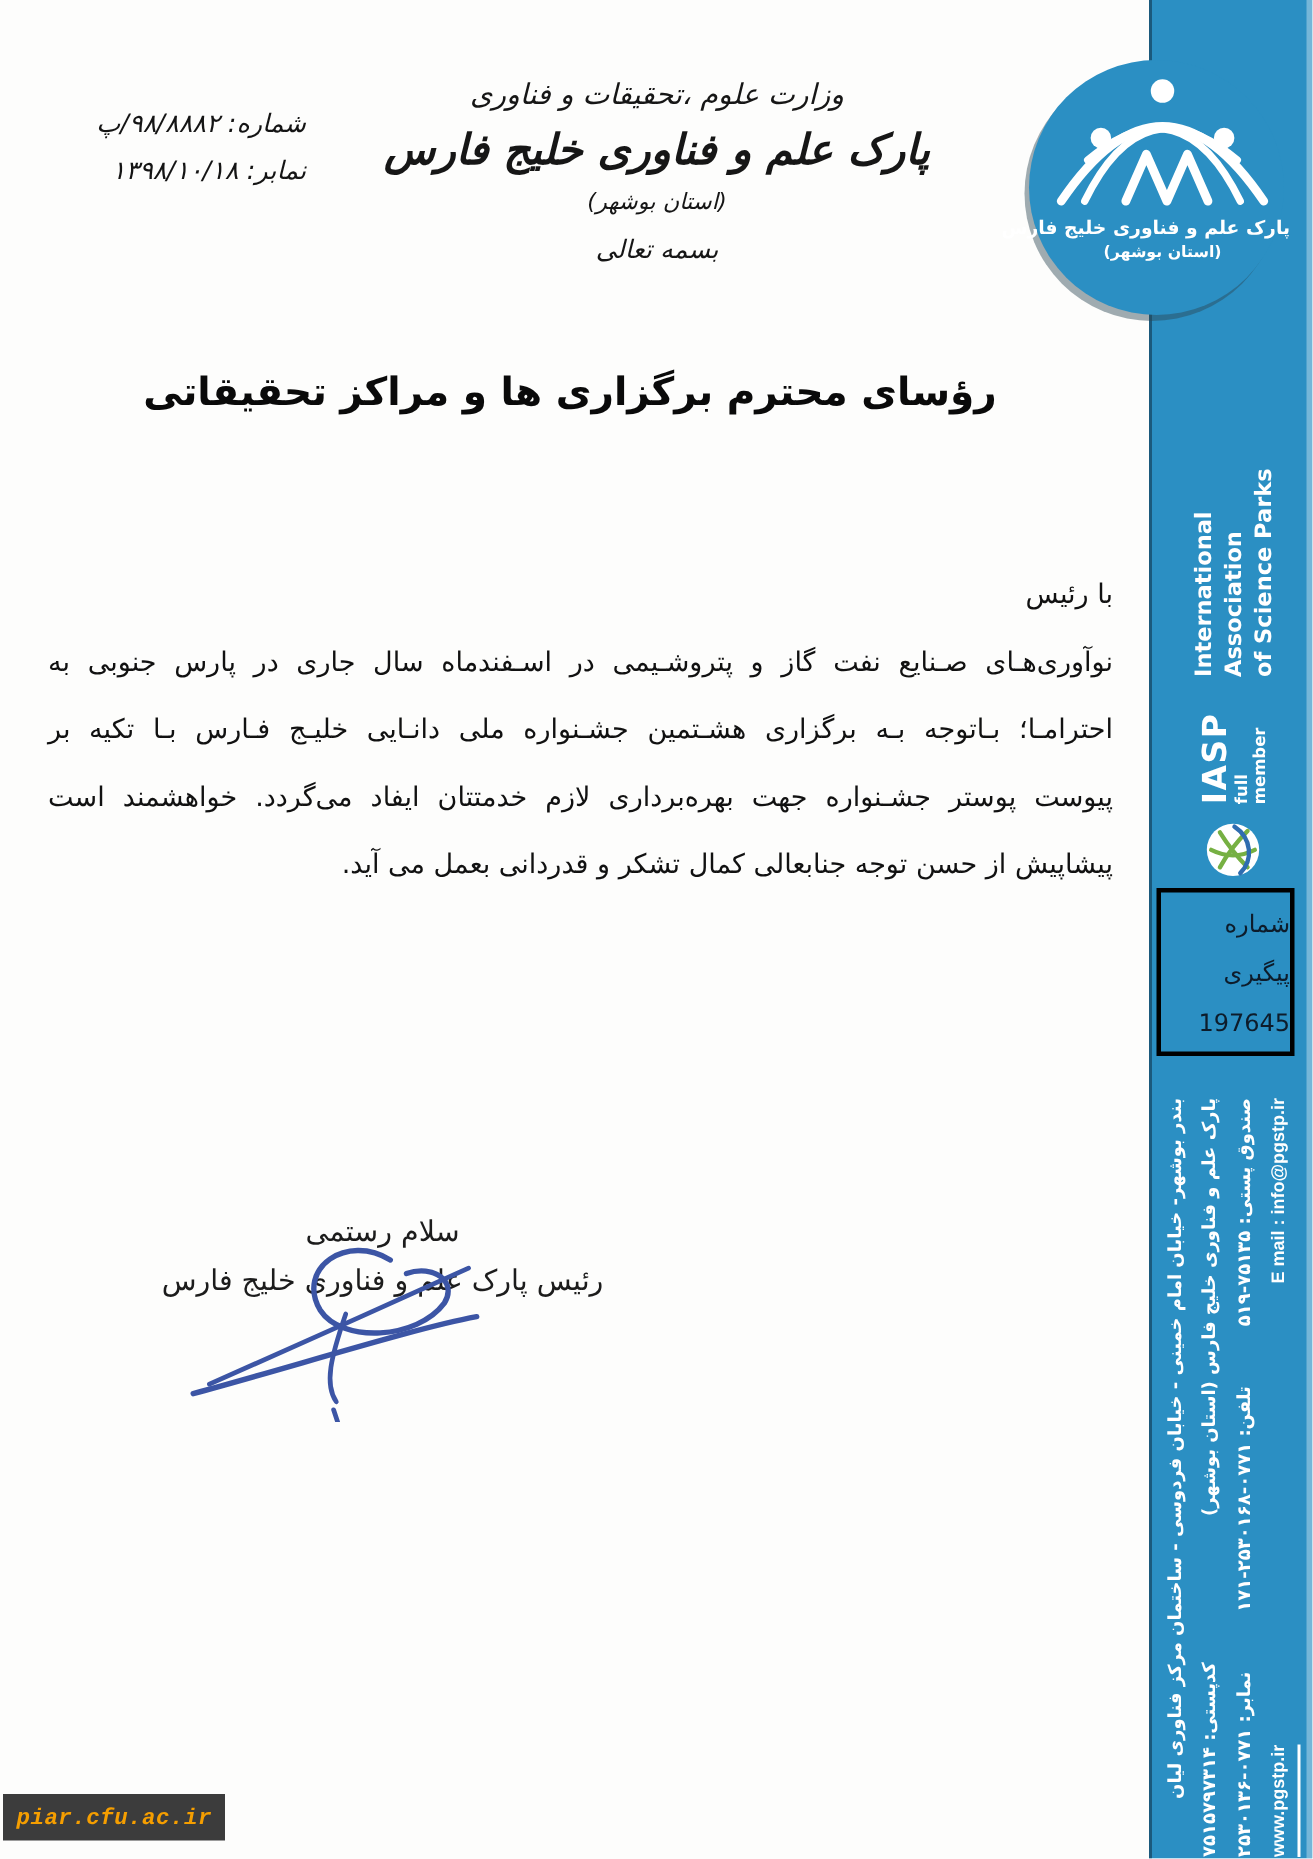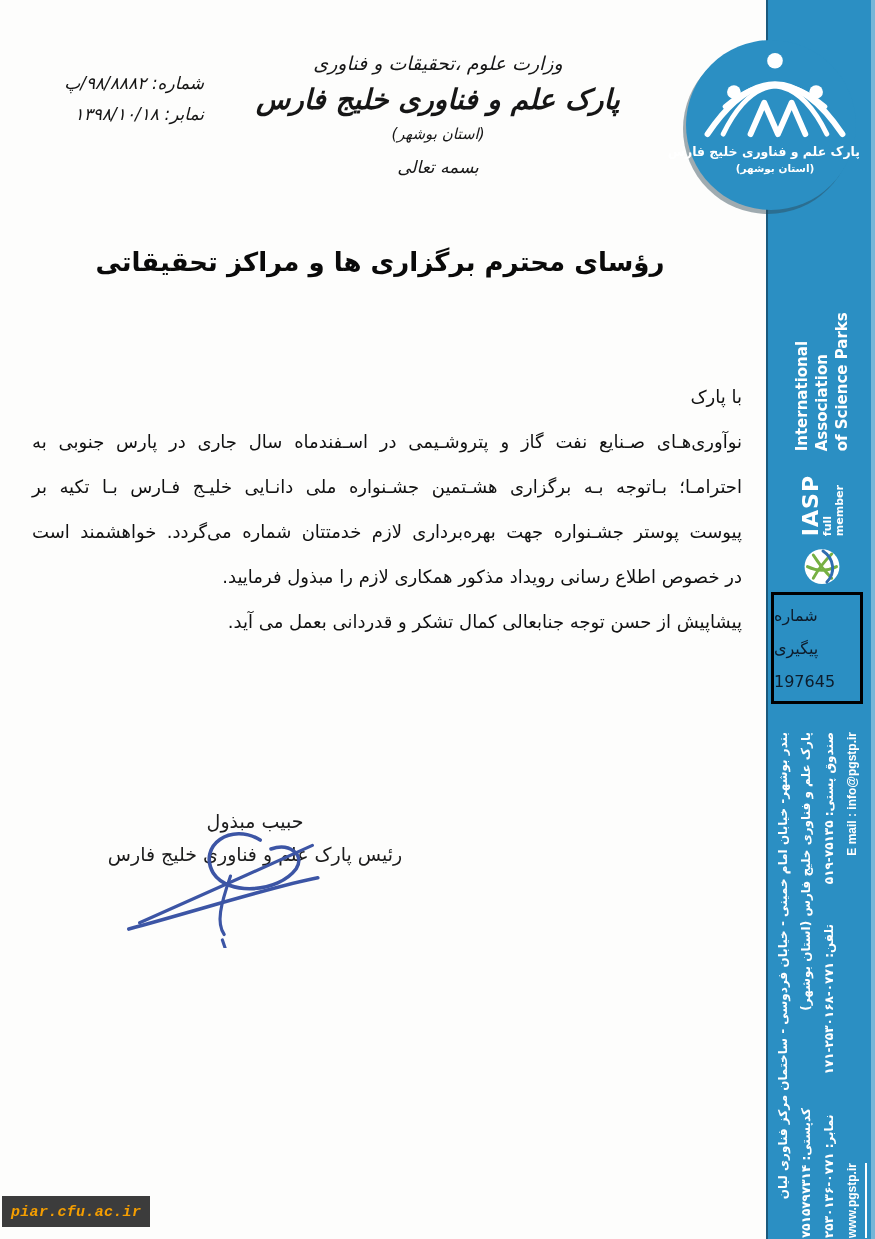--- a/index.html
+++ b/index.html
@@ -43,21 +43,21 @@
   .park-logo{position:absolute;left:-78px;top:48px;width:170px;text-align:center;color:#fff;}
   .park-logo .t1{font-size:12.5px;font-weight:bold;margin-top:2px;white-space:nowrap;direction:rtl;}
   .park-logo .t2{font-size:10.5px;font-weight:bold;margin-top:3px;direction:rtl;}
   .iasp{position:absolute;left:-116px;top:373px;width:340px;height:84px;transform:rotate(-90deg);
         display:flex;align-items:center;justify-content:center;gap:12px;color:#fff;}
   .iasp .stack{display:flex;flex-direction:column;align-items:flex-start;line-height:1.05;}
   .iasp .big{font-size:22px;font-weight:bold;letter-spacing:1px;}
   .iasp .small{font-size:11px;font-weight:bold;}
   .iasp .assoc{font-size:15px;font-weight:bold;line-height:1.35;}
   .tracking-box{position:absolute;left:3px;top:592px;width:86px;height:106px;border:3px solid #000;
-                display:flex;flex-direction:column;align-items:flex-end;justify-content:center;
+                display:flex;flex-direction:column;align-items:flex-start;justify-content:center;
                 color:#0d1c2b;font-size:16px;font-weight:500;line-height:33px;direction:rtl;text-align:center;}
   .contact{position:absolute;left:-203px;top:939px;width:506px;height:92px;transform:rotate(-90deg);
            color:#fff;font-size:12px;font-weight:bold;line-height:23px;direction:rtl;}
   .contact .cline{display:flex;justify-content:space-between;white-space:nowrap;}
   .contact .cline.single{justify-content:flex-start;}
   .contact .u{border-bottom:2px solid #fff;padding-bottom:1px;}
   .contact .latin{font-family:"Liberation Sans",sans-serif;direction:ltr;}
 </style>
 </head>
 <body>
@@ -76,29 +76,28 @@
 <div class="letterhead">
   <div class="lh-ministry">وزارت علوم ،تحقیقات و فناوری</div>
   <div class="lh-org">پارک علم و فناوری خلیج فارس</div>
   <div class="lh-province">(استان بوشهر)</div>
   <div class="lh-bismillah">بسمه تعالی</div>
 </div>
 
 <div class="letter-title">رؤسای محترم برگزاری ها و مراکز تحقیقاتی</div>
 
 <div class="letter-body">
-  <div class="line">با پارک</div>
+  <div class="line">با رئیس</div>
   <div class="line j">نوآوری‌هـای صـنایع نفت گاز و پتروشـیمی در اسـفندماه سال جاری در پارس جنوبی به</div>
   <div class="line j">احترامـا؛ بـاتوجه بـه برگزاری هشـتمین جشـنواره ملی دانـایی خلیـج فـارس بـا تکیه بر</div>
-  <div class="line j">پیوست پوستر جشـنواره جهت بهره‌برداری لازم خدمتتان شماره می‌گردد. خواهشمند است</div>
-  <div class="line">در خصوص اطلاع رسانی رویداد مذکور همکاری لازم را مبذول فرمایید.</div>
+  <div class="line j">پیوست پوستر جشـنواره جهت بهره‌برداری لازم خدمتتان ایفاد می‌گردد. خواهشمند است</div>
   <div class="line">پیشاپیش از حسن توجه جنابعالی کمال تشکر و قدردانی بعمل می آید.</div>
 </div>
 
-<div class="sig-name">حبیب مبذول</div>
+<div class="sig-name">سلام رستمی</div>
 <div class="sig-role">رئیس پارک علم و فناوری خلیج فارس</div>
 <svg class="sig-scribble" viewBox="0 0 228 140">
   <g fill="none" stroke="#3c55a5" stroke-linecap="round">
     <path d="M18,112 C55,96 152,52 210,26" stroke-width="3.5"></path>
     <path d="M152,20 C120,0 82,26 100,57 C116,82 172,79 192,52 C202,36 184,23 164,30" stroke-width="4"></path>
     <path d="M6,119 C80,99 172,70 216,62" stroke-width="4"></path>
     <path d="M119,60 C108,92 103,112 112,125" stroke-width="3.5"></path>
     <path d="M110,131 l3,9" stroke-width="3.5"></path>
   </g>
 </svg>

